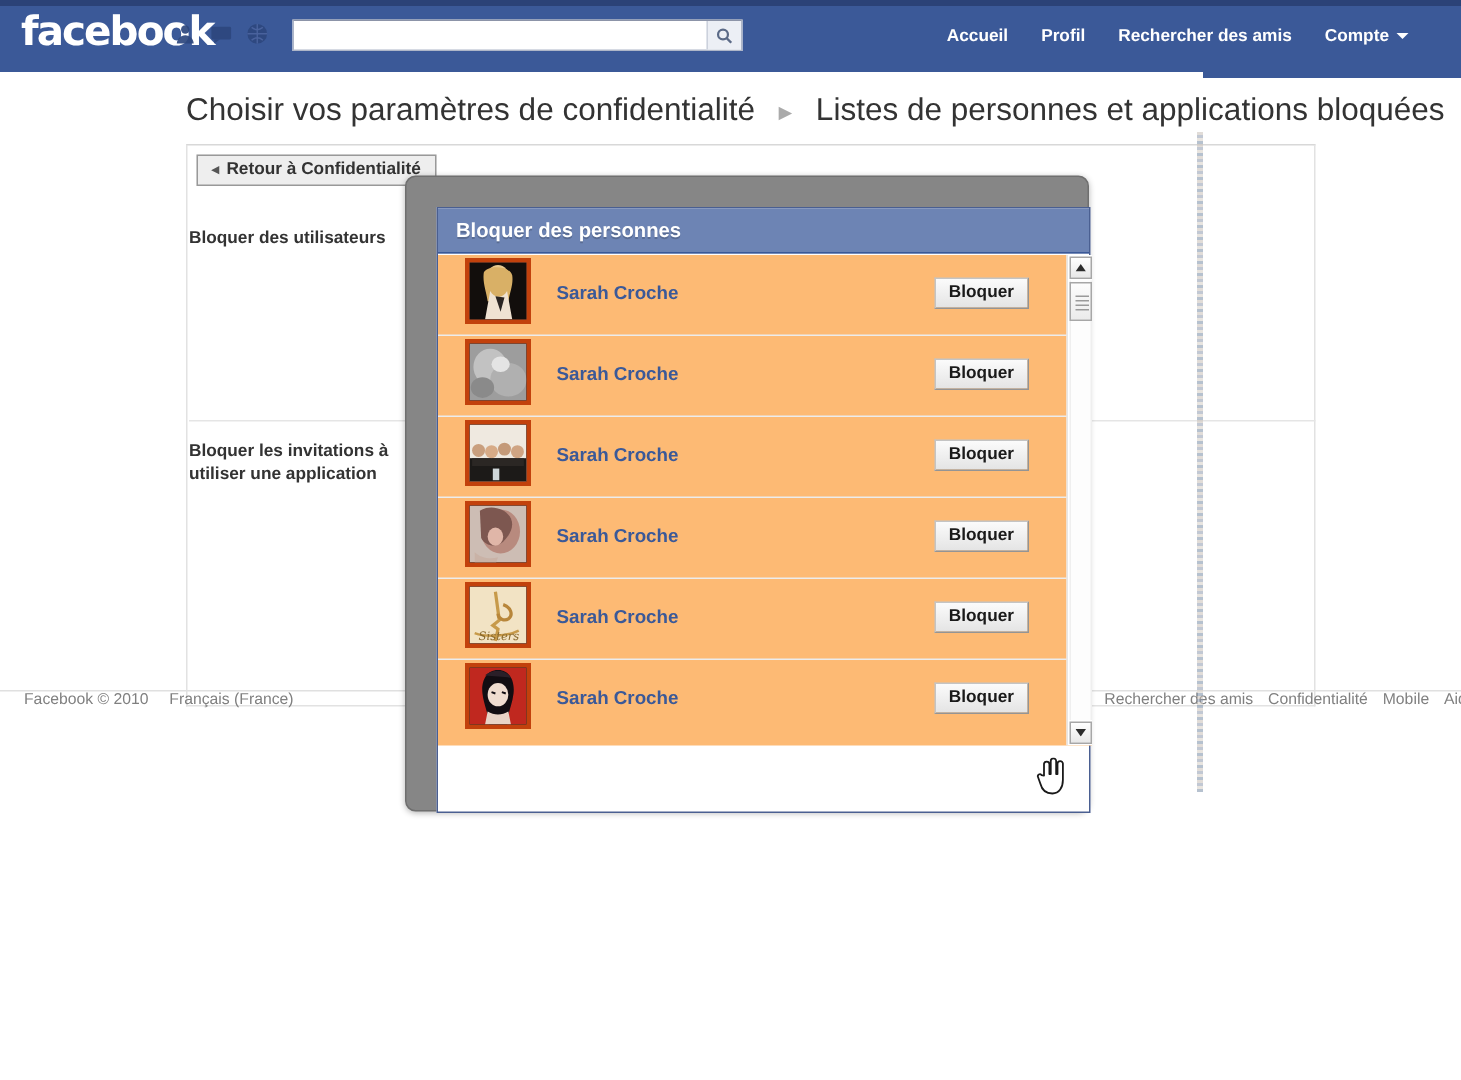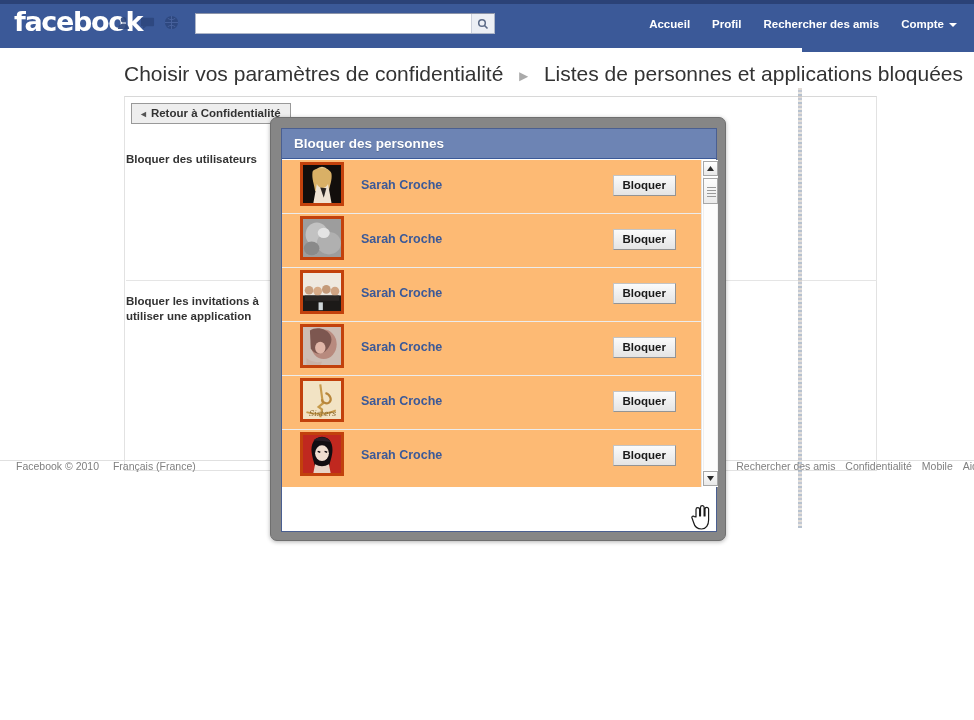--- a/index.html
+++ b/index.html
@@ -39,21 +39,21 @@
     position:absolute; left:0; top:0; width:275px; height:19px;
     border:0; outline:0; padding:0 4px;
     font-family:"Liberation Sans", sans-serif; font-size:11px; color:#222;
     background:transparent;
   }
   .search-btn {
     position:absolute; right:0; top:0; width:23px; height:19px;
     background:#eceff5; border-left:1px solid #ccd1dc;
     display:flex; align-items:center; justify-content:center; cursor:pointer;
   }
-  .nav-links { position:absolute; right:6px; top:12px; display:flex; gap:0; align-items:center; }
+  .nav-links { position:absolute; right:24px; top:12px; display:flex; gap:0; align-items:center; }
   .nav-link {
     color:#ffffff; font-size:11.5px; font-weight:bold; text-decoration:none;
     padding:2px 11px; white-space:nowrap;
   }
   .caret-down {
     display:inline-block; width:0; height:0; margin-left:5px;
     border-left:4px solid transparent; border-right:4px solid transparent;
     border-top:4px solid #ffffff; vertical-align:middle;
   }
 
@@ -117,21 +117,21 @@
   .footer-right a { color:#808080; text-decoration:none; margin-left:7px; }
   .fdot { color:#808080; margin:0 4px; }
 
   
   .dialog-frame {
     position:absolute; left:270px; top:117px; width:456px; height:424px;
     background:#868686;
     border:1px solid #6f6f6f;
     border-radius:7px;
     box-shadow:0 1px 4px rgba(0,0,0,.30);
-    padding:10px;
+    padding:20px;
   }
   .dialog {
     position:relative; width:436px; height:404px;
     background:#ffffff; border:1px solid #4a5f91;
   }
   .dialog-title {
     position:relative; height:30px; width:100%;
     background:#6d84b4;
     border-bottom:1px solid #3b5998;
     color:#ffffff; font-size:13.5px; font-weight:bold;

